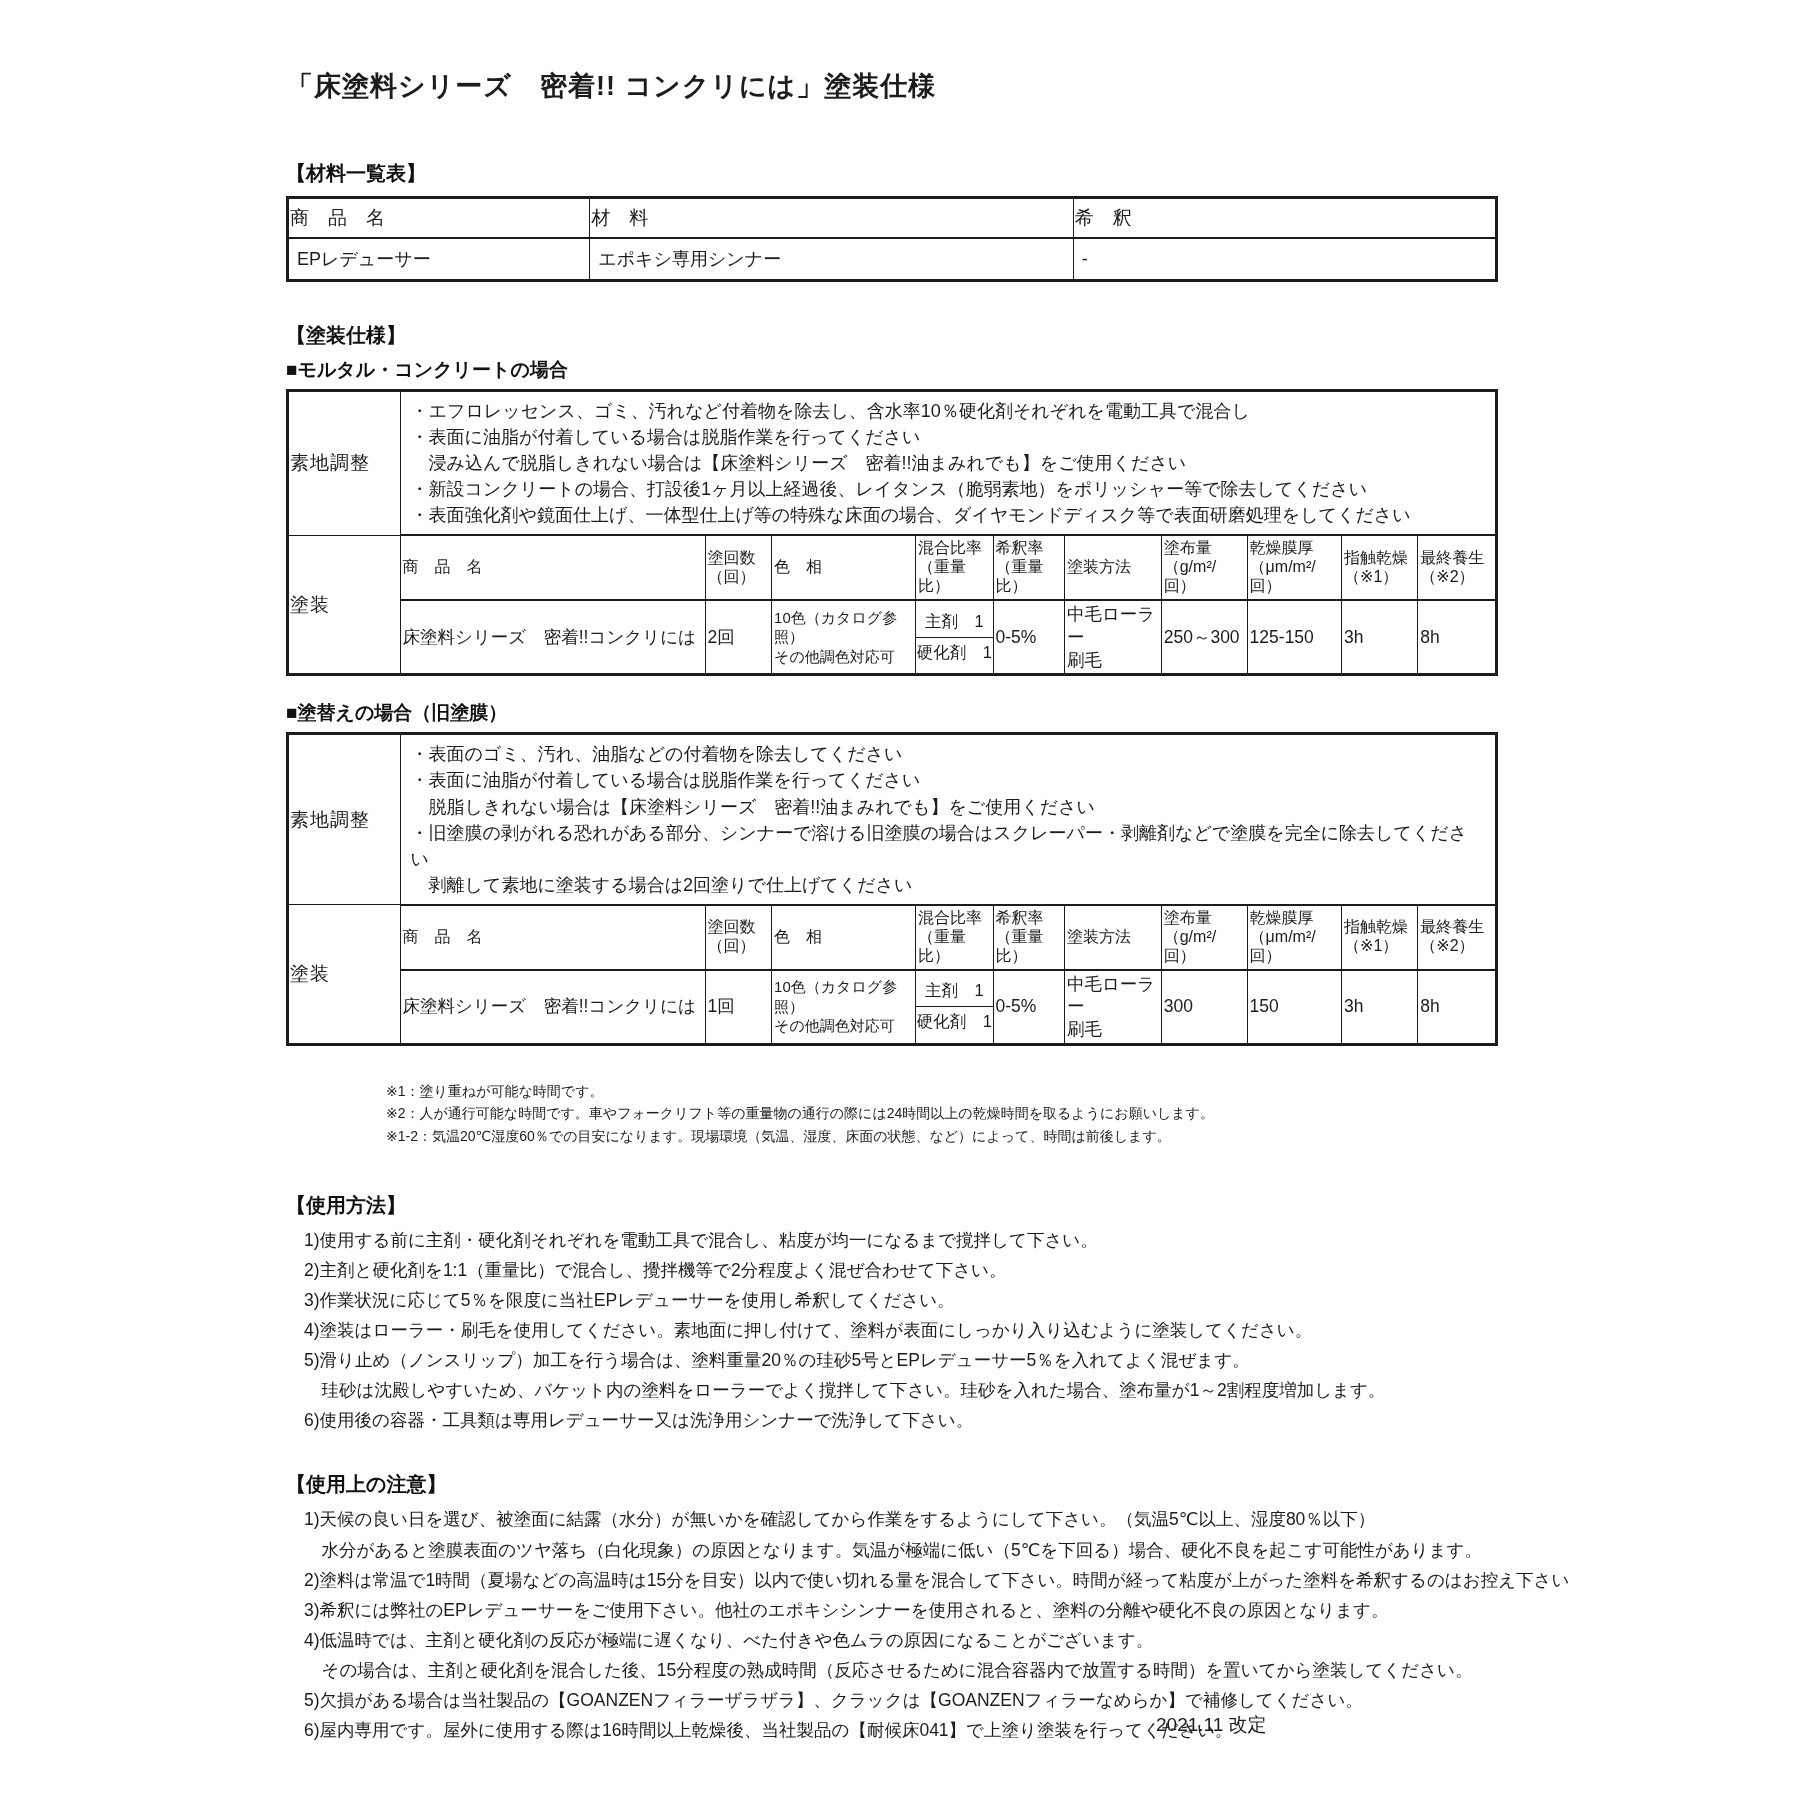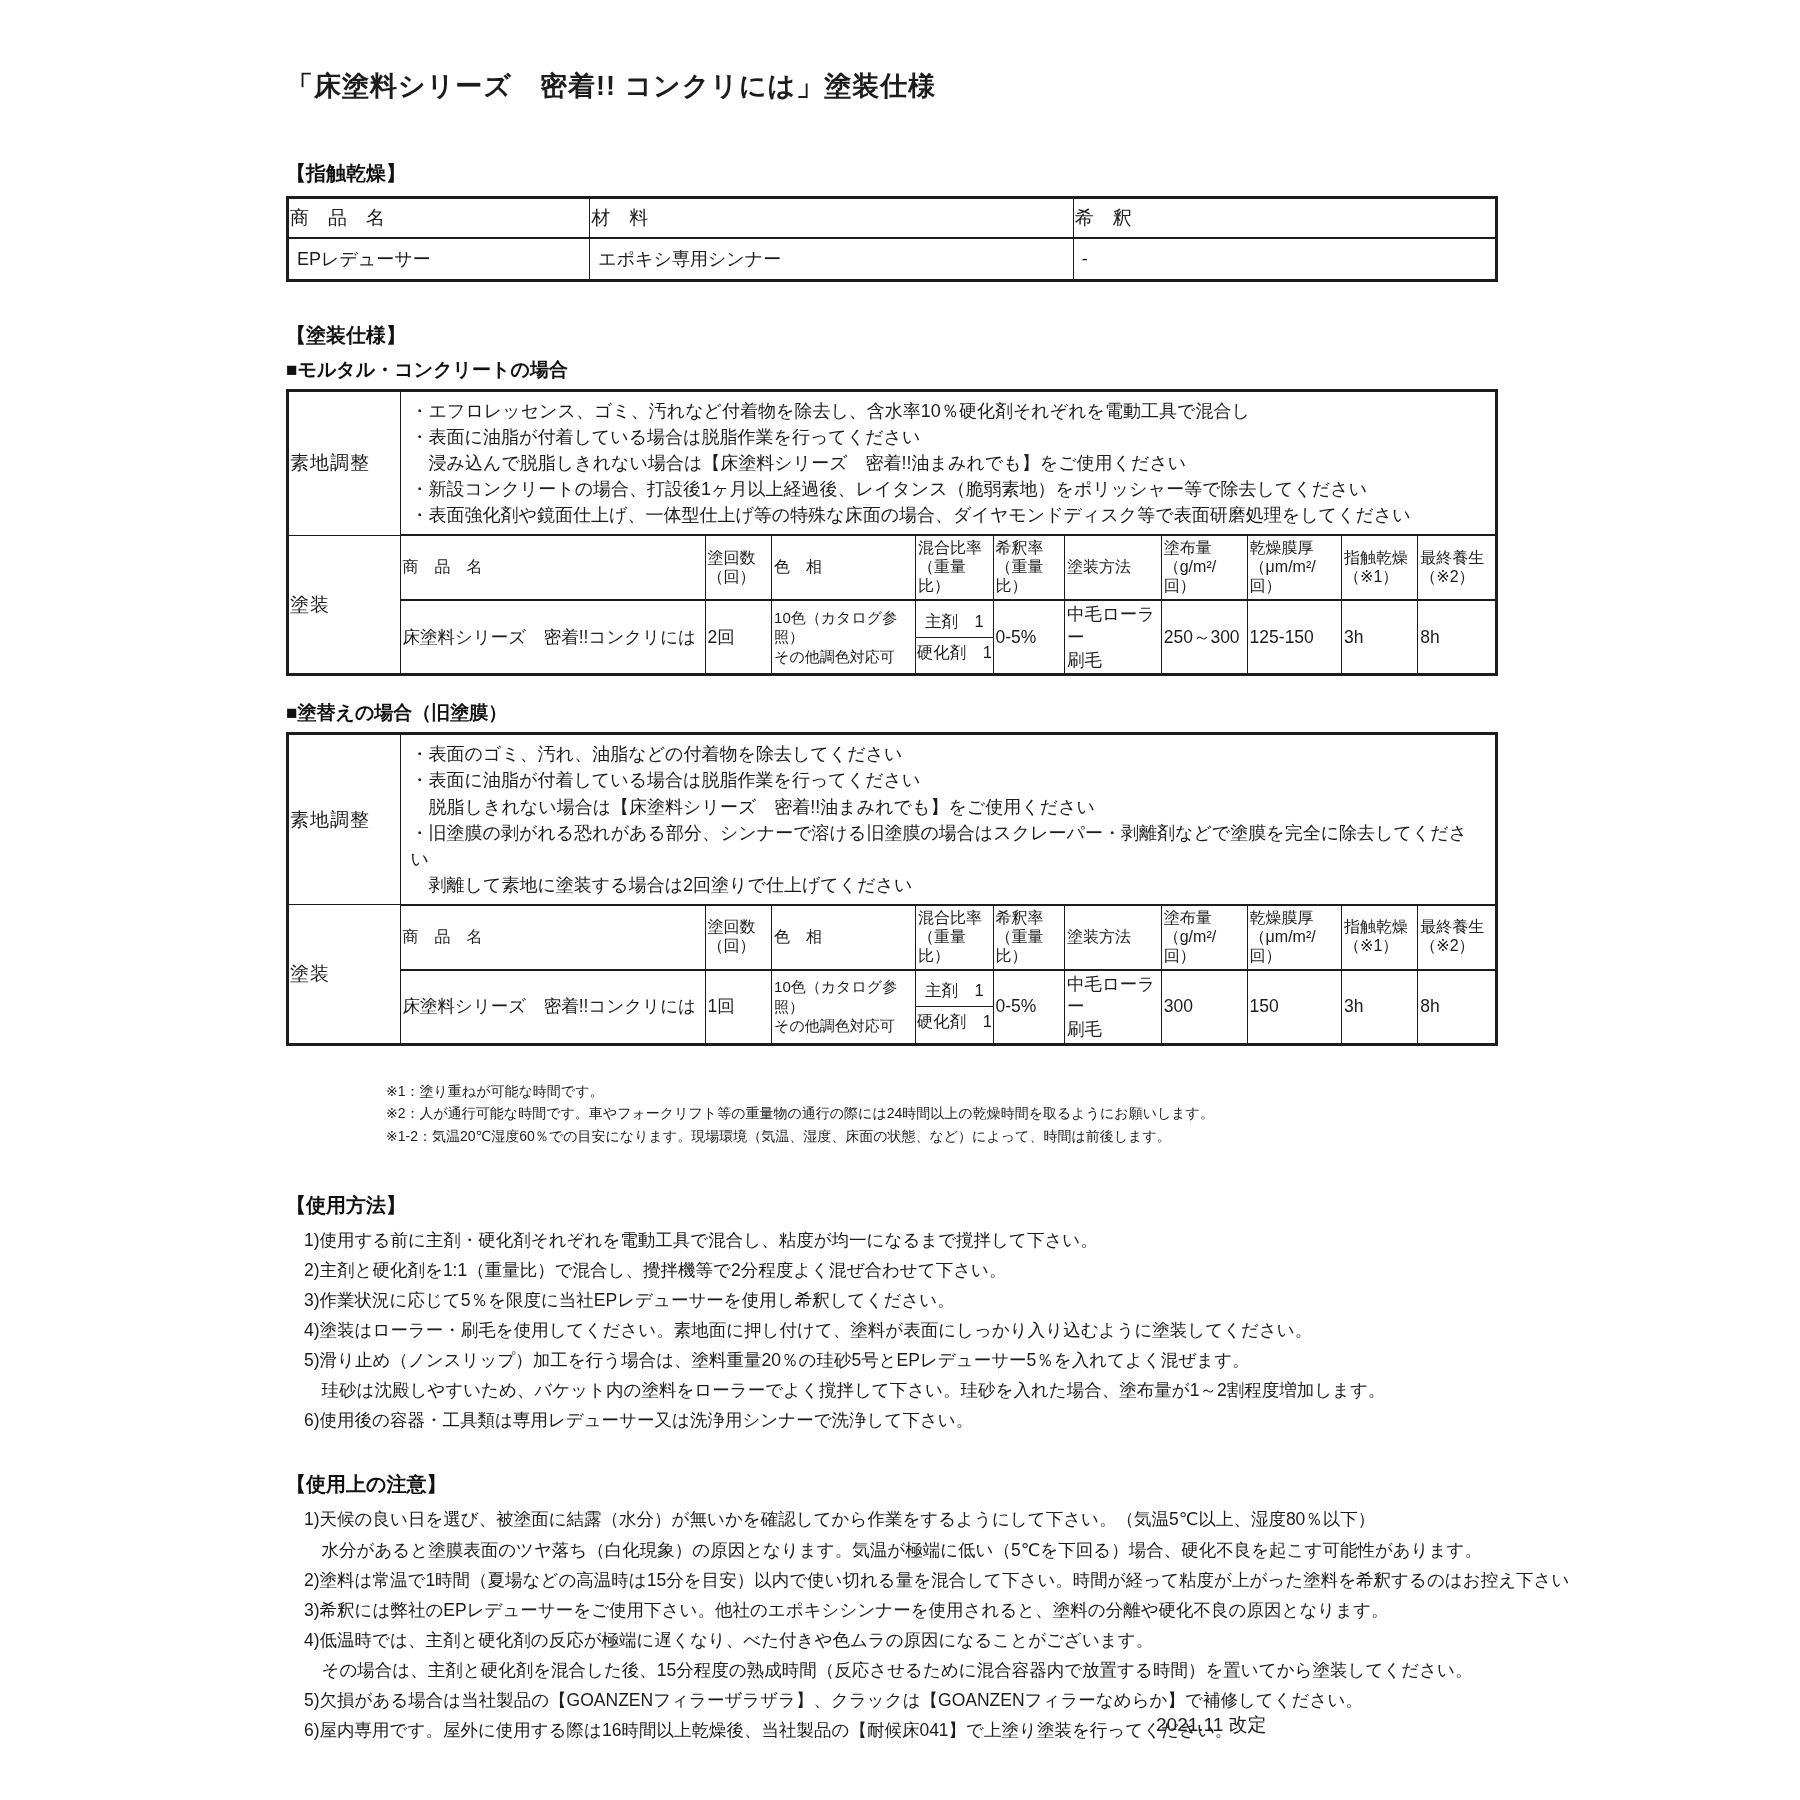--- a/index.html
+++ b/index.html
@@ -70,21 +70,21 @@
     font-size:19px; color:#1c1c1c;
   }
 </style>
 </head>
 <body>
 
 <div class="content">
 
   <div class="doc-title">「床塗料シリーズ　密着!! コンクリには」塗装仕様</div>
 
-  <div class="sec-heading heading-materials">【指触乾燥】</div>
+  <div class="sec-heading heading-materials">【材料一覧表】</div>
   <table class="tbl materials-table">
     <colgroup>
         <col style="width:25%">
         <col style="width:40%">
         <col style="width:35%">
       </colgroup>
     <tbody>
         <tr>
       <th>商　品　名</th>
       <th>材　料</th>

